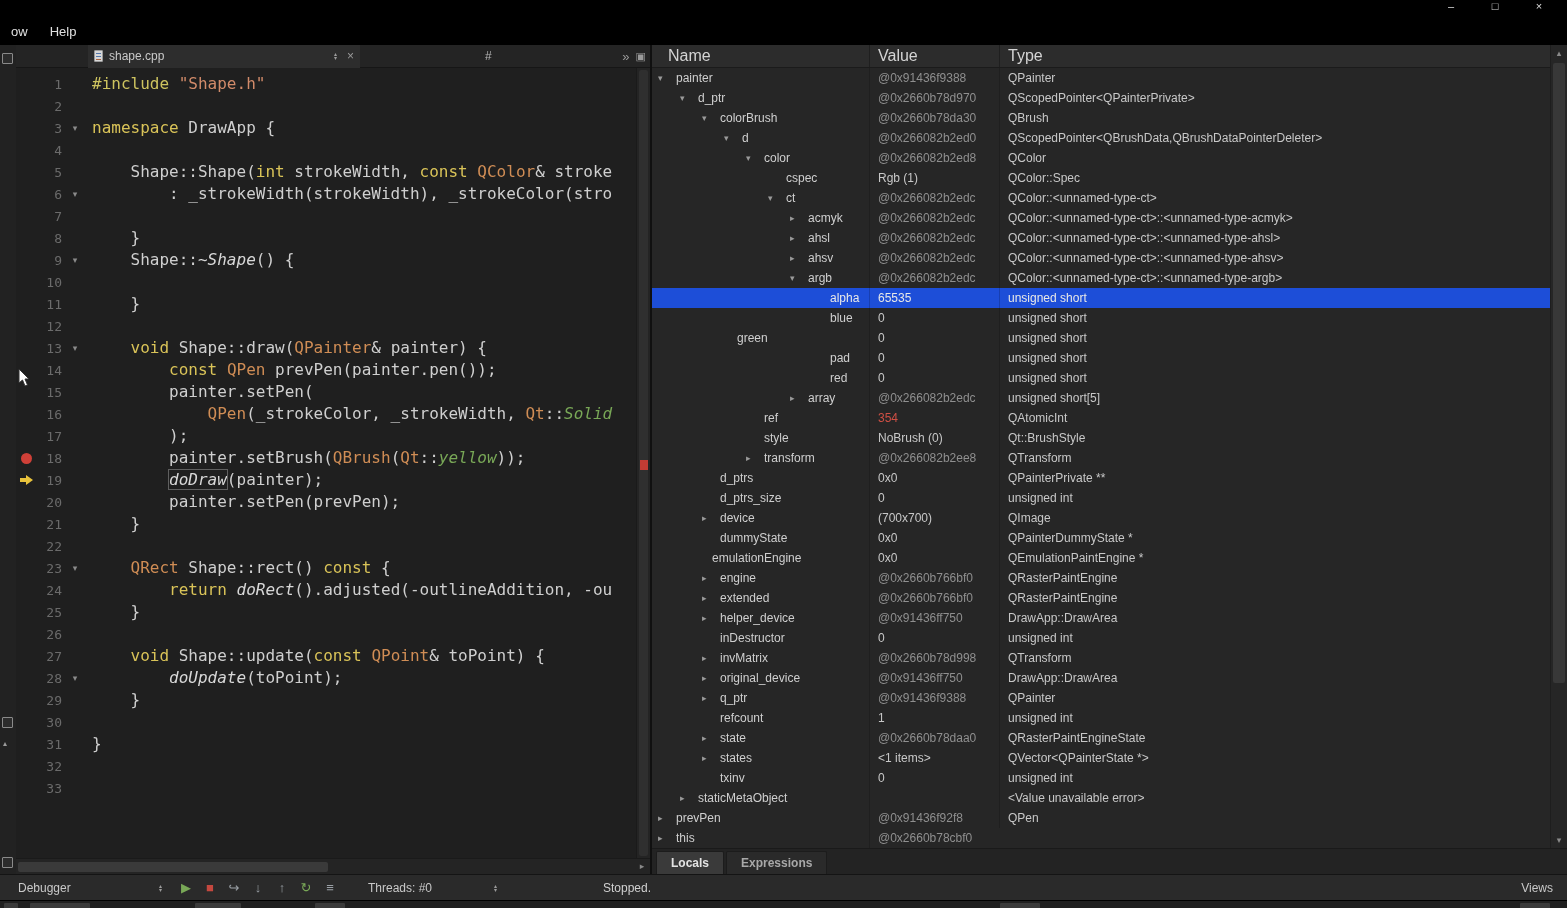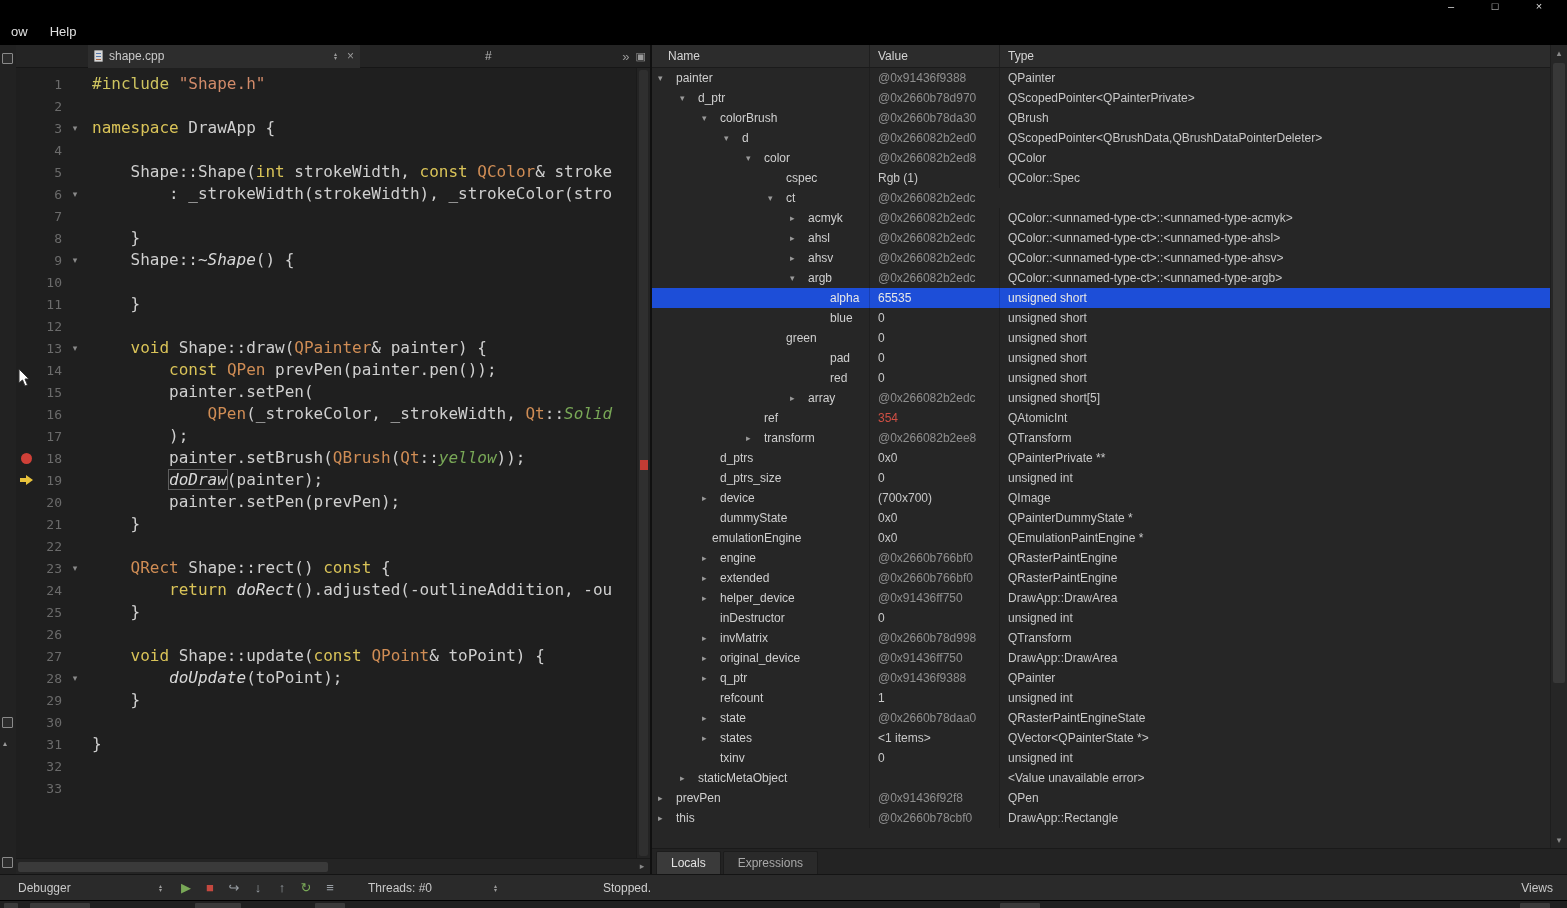--- a/index.html
+++ b/index.html
@@ -62,21 +62,21 @@
 
   .hscroll { height:16px; flex:none; background:#242424; border-top:1px solid #1a1a1a; display:flex; position:relative; }
   .hscroll .track { flex:1; position:relative; }
   .hscroll .hthumb { position:absolute; left:2px; top:3px; width:310px; height:10px; background:#3a3a3a; border-radius:2px; }
   .hscroll .hbtn { width:16px; flex:none; color:#8a8a8a; font-size:9px; text-align:center; line-height:15px; }
 
   .divider { width:2px; flex:none; background:#101010; }
 
   
   .right-pane { flex:1; display:flex; flex-direction:column; background:#262626; position:relative; }
-  .tree-header { height:23px; flex:none; display:grid; grid-template-columns:218px 130px auto; align-items:center; background:#2c2c2c; border-bottom:1px solid #1b1b1b; padding-right:17px; font-size:12px; color:#d4d4d4; }
+  .tree-header { height:23px; flex:none; display:grid; grid-template-columns:218px 130px auto; align-items:center; background:#2c2c2c; border-bottom:1px solid #1b1b1b; padding-right:17px; font-size:16px; color:#d4d4d4; }
   .hdr-cell { padding-left:8px; border-right:1px solid rgba(0,0,0,0.28); height:100%; display:flex; align-items:center; }
   .hdr-cell.first { padding-left:16px; }
   .hdr-cell:last-child { border-right:none; }
 
   .tree { height:780px; flex:none; overflow:hidden; padding-right:17px; font-size:12px; }
   .tree-row { display:grid; grid-template-columns:218px 130px auto; height:20px; align-items:center; }
   .tree-row.selected { background:#1d4ed8; }
   .cell { white-space:nowrap; overflow:hidden; height:100%; display:flex; align-items:center; border-right:1px solid rgba(0,0,0,0.18); }
   .cell:last-child { border-right:none; }
   .name-cell { color:#cfcfcf; }
@@ -87,21 +87,21 @@
   .type-cell { padding-left:8px; color:#c8c8c8; }
   .tree-row.selected .cell, .tree-row.selected .val-cell.dim { color:#e8e8e8; }
 
   .pane-scroll { position:absolute; top:0; right:0; width:17px; height:803px; background:#262626; border-left:1px solid #1e1e1e; }
   .pane-scroll .sarrow { position:absolute; left:0; width:16px; text-align:center; color:#8a8a8a; font-size:9px; }
   .pane-scroll .up { top:3px; }
   .pane-scroll .down { bottom:3px; }
   .pane-scroll .pthumb { position:absolute; left:2px; width:12px; top:18px; height:620px; background:#383838; border-radius:2px; }
 
   .pane-tabs { height:26px; flex:none; background:#232323; border-top:1px solid #1a1a1a; display:flex; align-items:flex-end; padding-left:4px; font-size:12px; }
-  .pane-tab { padding:4px 14px; color:#a8a8a8; background:#2a2a2a; margin-right:2px; border:1px solid #1c1c1c; border-bottom:none; border-radius:2px 2px 0 0; }
+  .pane-tab { padding:4px 14px; color:#a8a8a8; background:#2a2a2a; margin-right:2px; border:1px solid #1c1c1c; border-bottom:none; border-radius:2px 2px 0 0;font-weight:bold; }
   .pane-tab.active { color:#e3e3e3; background:#3a3a3a; }
 
   
   .statusbar { height:26px; background:#2a2a2a; border-top:1px solid #141414; display:flex; align-items:center; font-size:12px; color:#c9c9c9; }
   .combo { display:flex; align-items:center; height:20px; }
   .combo .clabel { padding-left:10px; }
   .combo .spinner { margin-left:auto; margin-right:6px; }
   .combo-debugger { width:160px; margin-left:8px; }
   .combo-threads { width:145px; margin-left:20px; }
   .debug-toolbar { display:flex; align-items:center; gap:8px; margin-left:10px; }
@@ -438,20 +438,21 @@
             </span>
             <span class="cell val-cell">Rgb (1)</span>
             <span class="cell type-cell">QColor::Spec</span>
           </div>
           <div class="tree-row">
             <span class="cell name-cell" style="padding-left: 114px;">
               <span class="arrow">▾</span>
               <span>ct</span>
             </span>
             <span class="cell val-cell dim">@0x266082b2edc</span>
+            <span class="cell type-cell">QColor::&lt;unnamed-type-ct&gt;</span>
           </div>
           <div class="tree-row">
             <span class="cell name-cell" style="padding-left: 136px;">
               <span class="arrow">▸</span>
               <span>acmyk</span>
             </span>
             <span class="cell val-cell dim">@0x266082b2edc</span>
             <span class="cell type-cell">QColor::&lt;unnamed-type-ct&gt;::&lt;unnamed-type-acmyk&gt;</span>
           </div>
           <div class="tree-row">
@@ -488,21 +489,21 @@
           </div>
           <div class="tree-row">
             <span class="cell name-cell" style="padding-left: 158px;">
               <span class="arrow"></span>
               <span>blue</span>
             </span>
             <span class="cell val-cell">0</span>
             <span class="cell type-cell">unsigned short</span>
           </div>
           <div class="tree-row">
-            <span class="cell name-cell" style="padding-left: 114px;">
+            <span class="cell name-cell" style="padding-left: 65px;">
               <span class="arrow"></span>
               <span>green</span>
             </span>
             <span class="cell val-cell">0</span>
             <span class="cell type-cell">unsigned short</span>
           </div>
           <div class="tree-row">
             <span class="cell name-cell" style="padding-left: 158px;">
               <span class="arrow"></span>
               <span>pad</span>
@@ -529,20 +530,28 @@
           <div class="tree-row">
             <span class="cell name-cell" style="padding-left: 92px;">
               <span class="arrow"></span>
               <span>ref</span>
             </span>
             <span class="cell val-cell red">354</span>
             <span class="cell type-cell">QAtomicInt</span>
           </div>
           <div class="tree-row">
             <span class="cell name-cell" style="padding-left: 92px;">
+              <span class="arrow"></span>
+              <span>style</span>
+            </span>
+            <span class="cell val-cell">NoBrush (0)</span>
+            <span class="cell type-cell">Qt::BrushStyle</span>
+          </div>
+          <div class="tree-row">
+            <span class="cell name-cell" style="padding-left: 92px;">
               <span class="arrow">▸</span>
               <span>transform</span>
             </span>
             <span class="cell val-cell dim">@0x266082b2ee8</span>
             <span class="cell type-cell">QTransform</span>
           </div>
           <div class="tree-row">
             <span class="cell name-cell" style="padding-left: 48px;">
               <span class="arrow"></span>
               <span>d_ptrs</span>
@@ -685,21 +694,20 @@
             </span>
             <span class="cell val-cell dim">@0x91436f92f8</span>
             <span class="cell type-cell">QPen</span>
           </div>
           <div class="tree-row">
             <span class="cell name-cell" style="padding-left: 4px;">
               <span class="arrow">▸</span>
               <span>this</span>
             </span>
             <span class="cell val-cell dim">@0x2660b78cbf0</span>
-            <span class="cell type-cell">DrawApp::Rectangle</span>
           </div>
         </div>
       <div class="pane-scroll">
         <span class="sarrow up">▴</span>
         <span class="pthumb"></span>
         <span class="sarrow down">▾</span>
       </div>
       <div class="pane-tabs">
           <span class="pane-tab active">Locals</span>
           <span class="pane-tab">Expressions</span>

